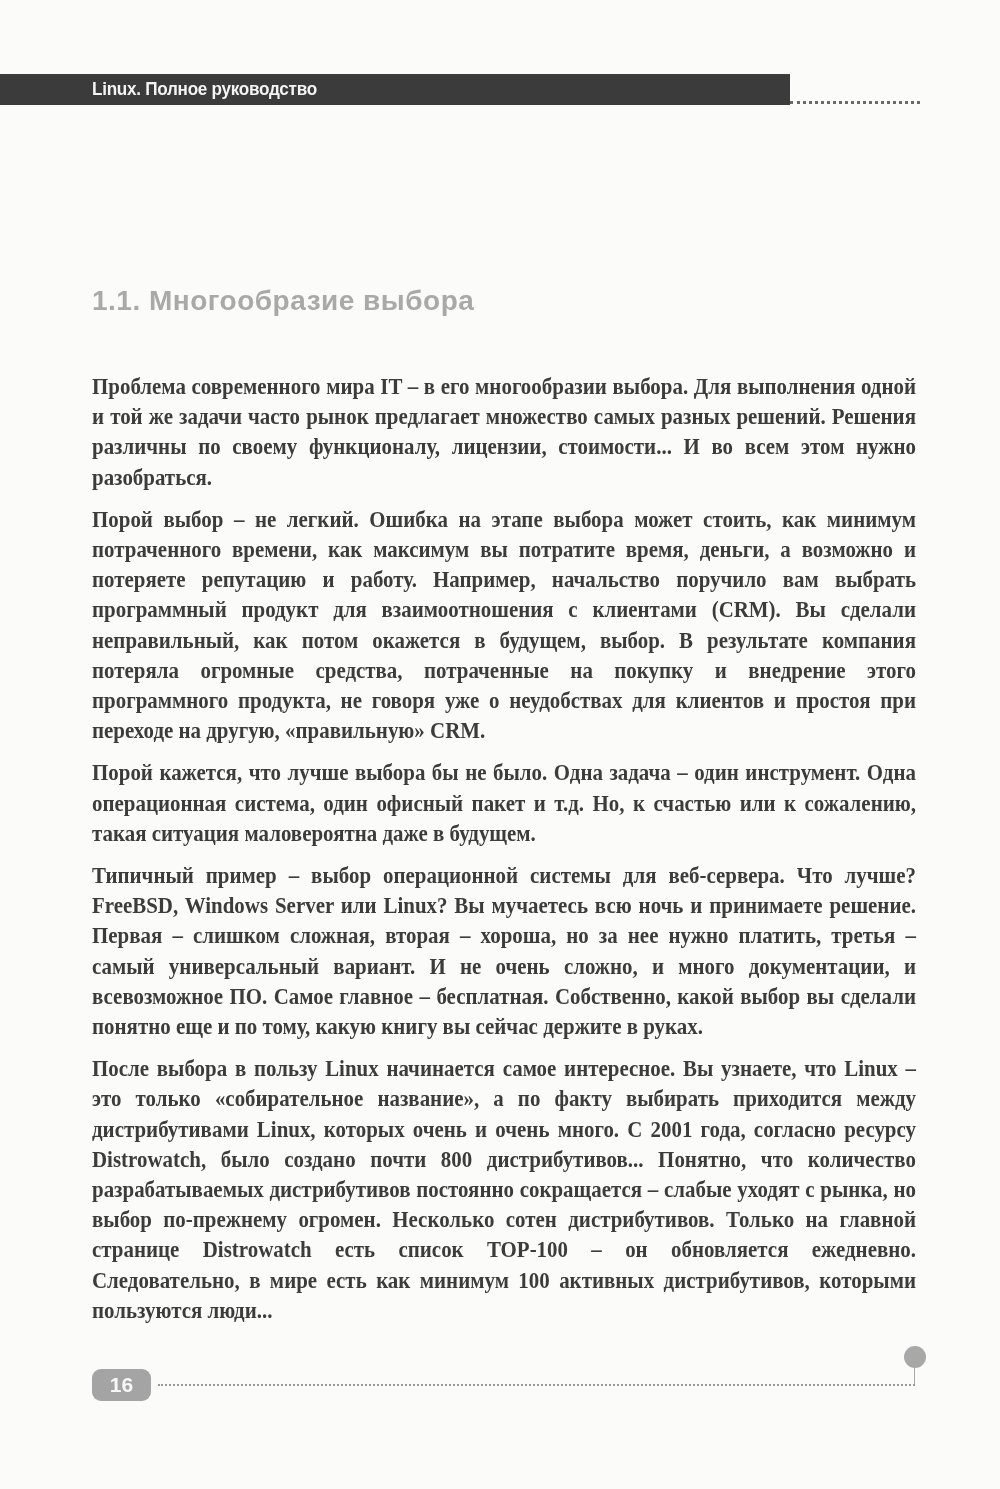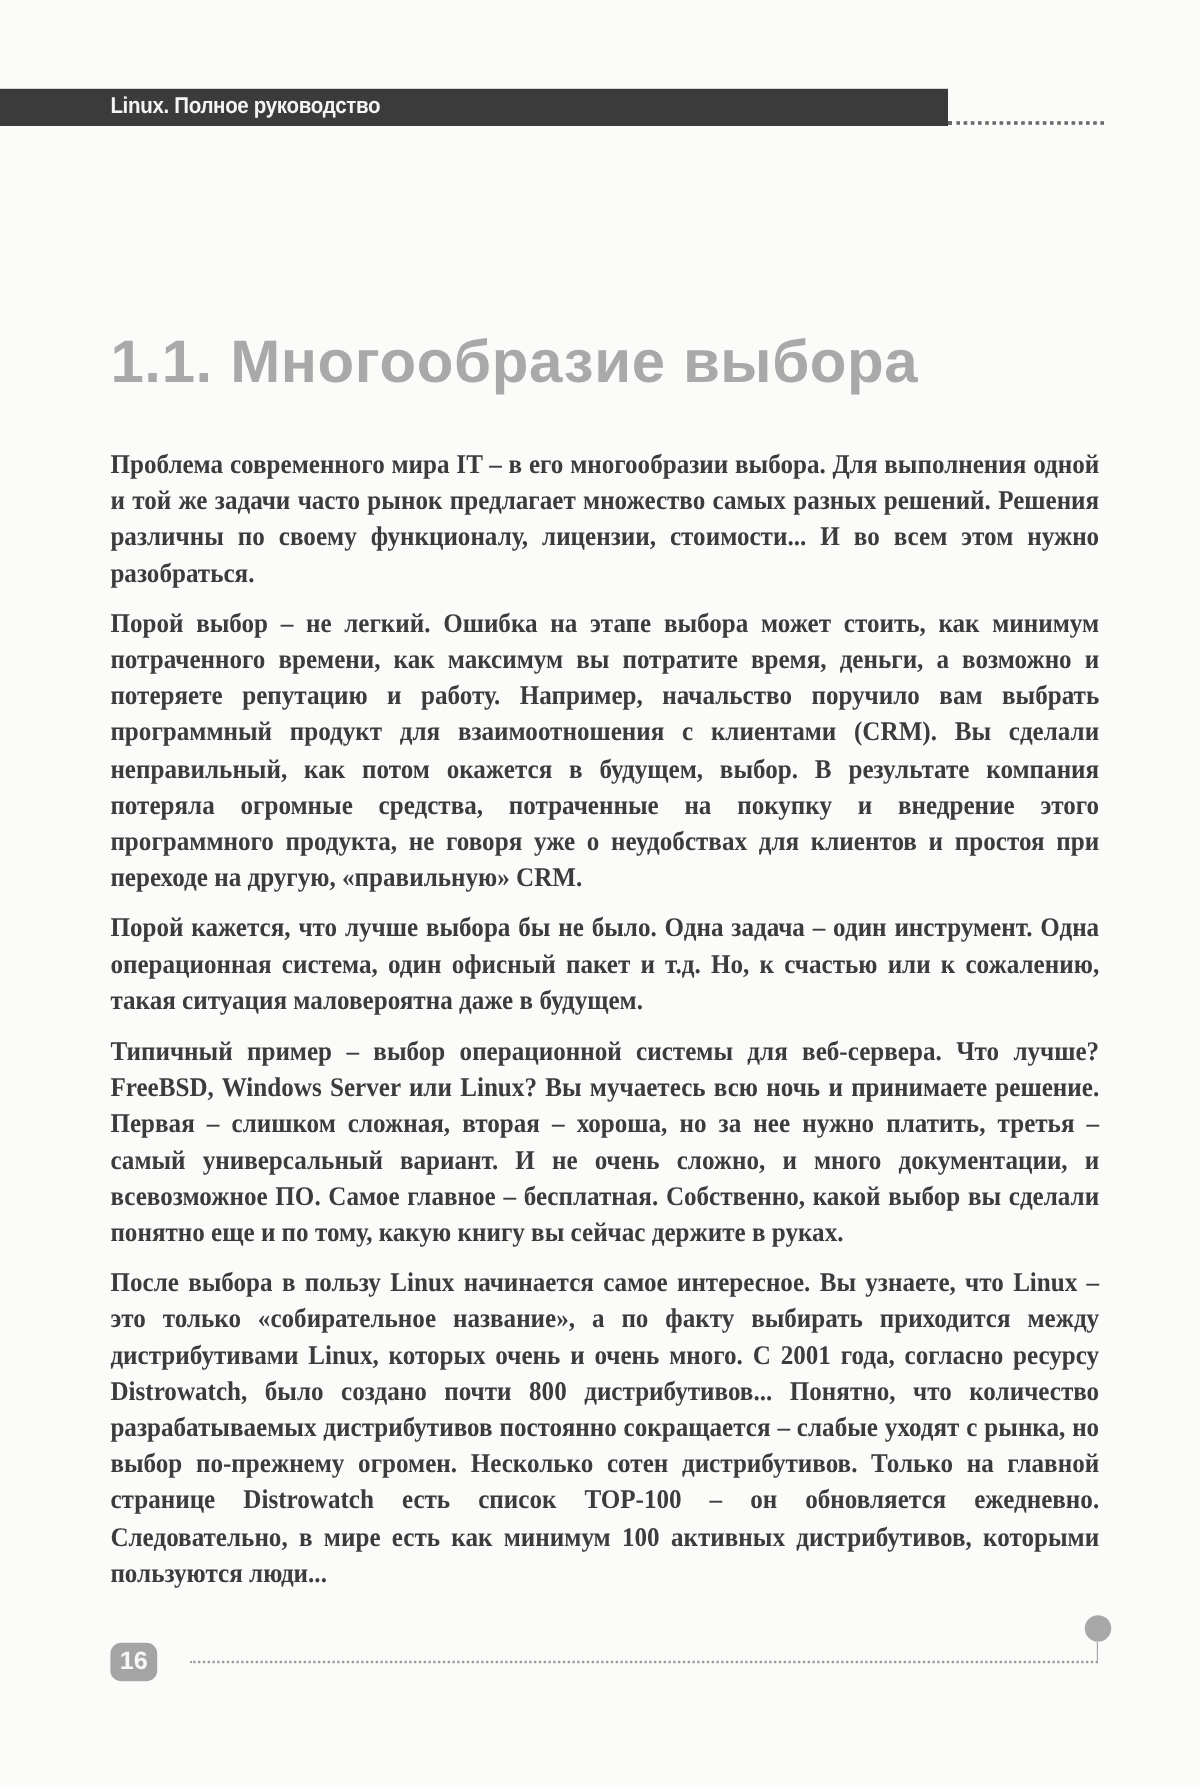--- a/index.html
+++ b/index.html
@@ -20,34 +20,34 @@
     letter-spacing: -0.3px; transform: scaleX(0.9); transform-origin: left center;
     line-height: 24px;
   }
   .header-dots {
     position: absolute; left: 790px; top: 101px; width: 130px; height: 0;
     border-top: 3px dotted #6a6a6a;
   }
   .section-title {
     position: absolute; left: 92px; top: 278px;
     font-family: "Liberation Sans", "DejaVu Sans", sans-serif;
-    font-weight: bold; font-size: 50px; color: #a9a9a9;
+    font-weight: bold; font-size: 28px; color: #a9a9a9;
     letter-spacing: 0.5px; line-height: 46px;
   }
   .body-text {
     position: absolute; left: 92px; top: 372px; width: 824px; font-weight: bold;
   }
   .para {
     margin: 0 0 12px 0;
     font-size: 22.5px; line-height: 30.2px;
     text-align: justify; color: #3c3c3c;
     transform: scaleX(0.93); transform-origin: left top; width: 886px;
   }
   .footer-badge {
-    position: absolute; left: 92px; top: 1369px; width: 39px; height: 32px;
+    position: absolute; left: 92px; top: 1369px; width: 59px; height: 32px;
     background: #a4a4a4; border-radius: 9px;
     font-family: "Liberation Sans", "DejaVu Sans", sans-serif;
     font-weight: bold; font-size: 21px; color: #f7f7f7;
     text-align: center; line-height: 32px;
   }
   .footer-dots {
     position: absolute; left: 158px; top: 1384px; width: 757px; height: 0;
     border-top: 2px dotted #9a9a9a;
   }
   .footer-circle {

